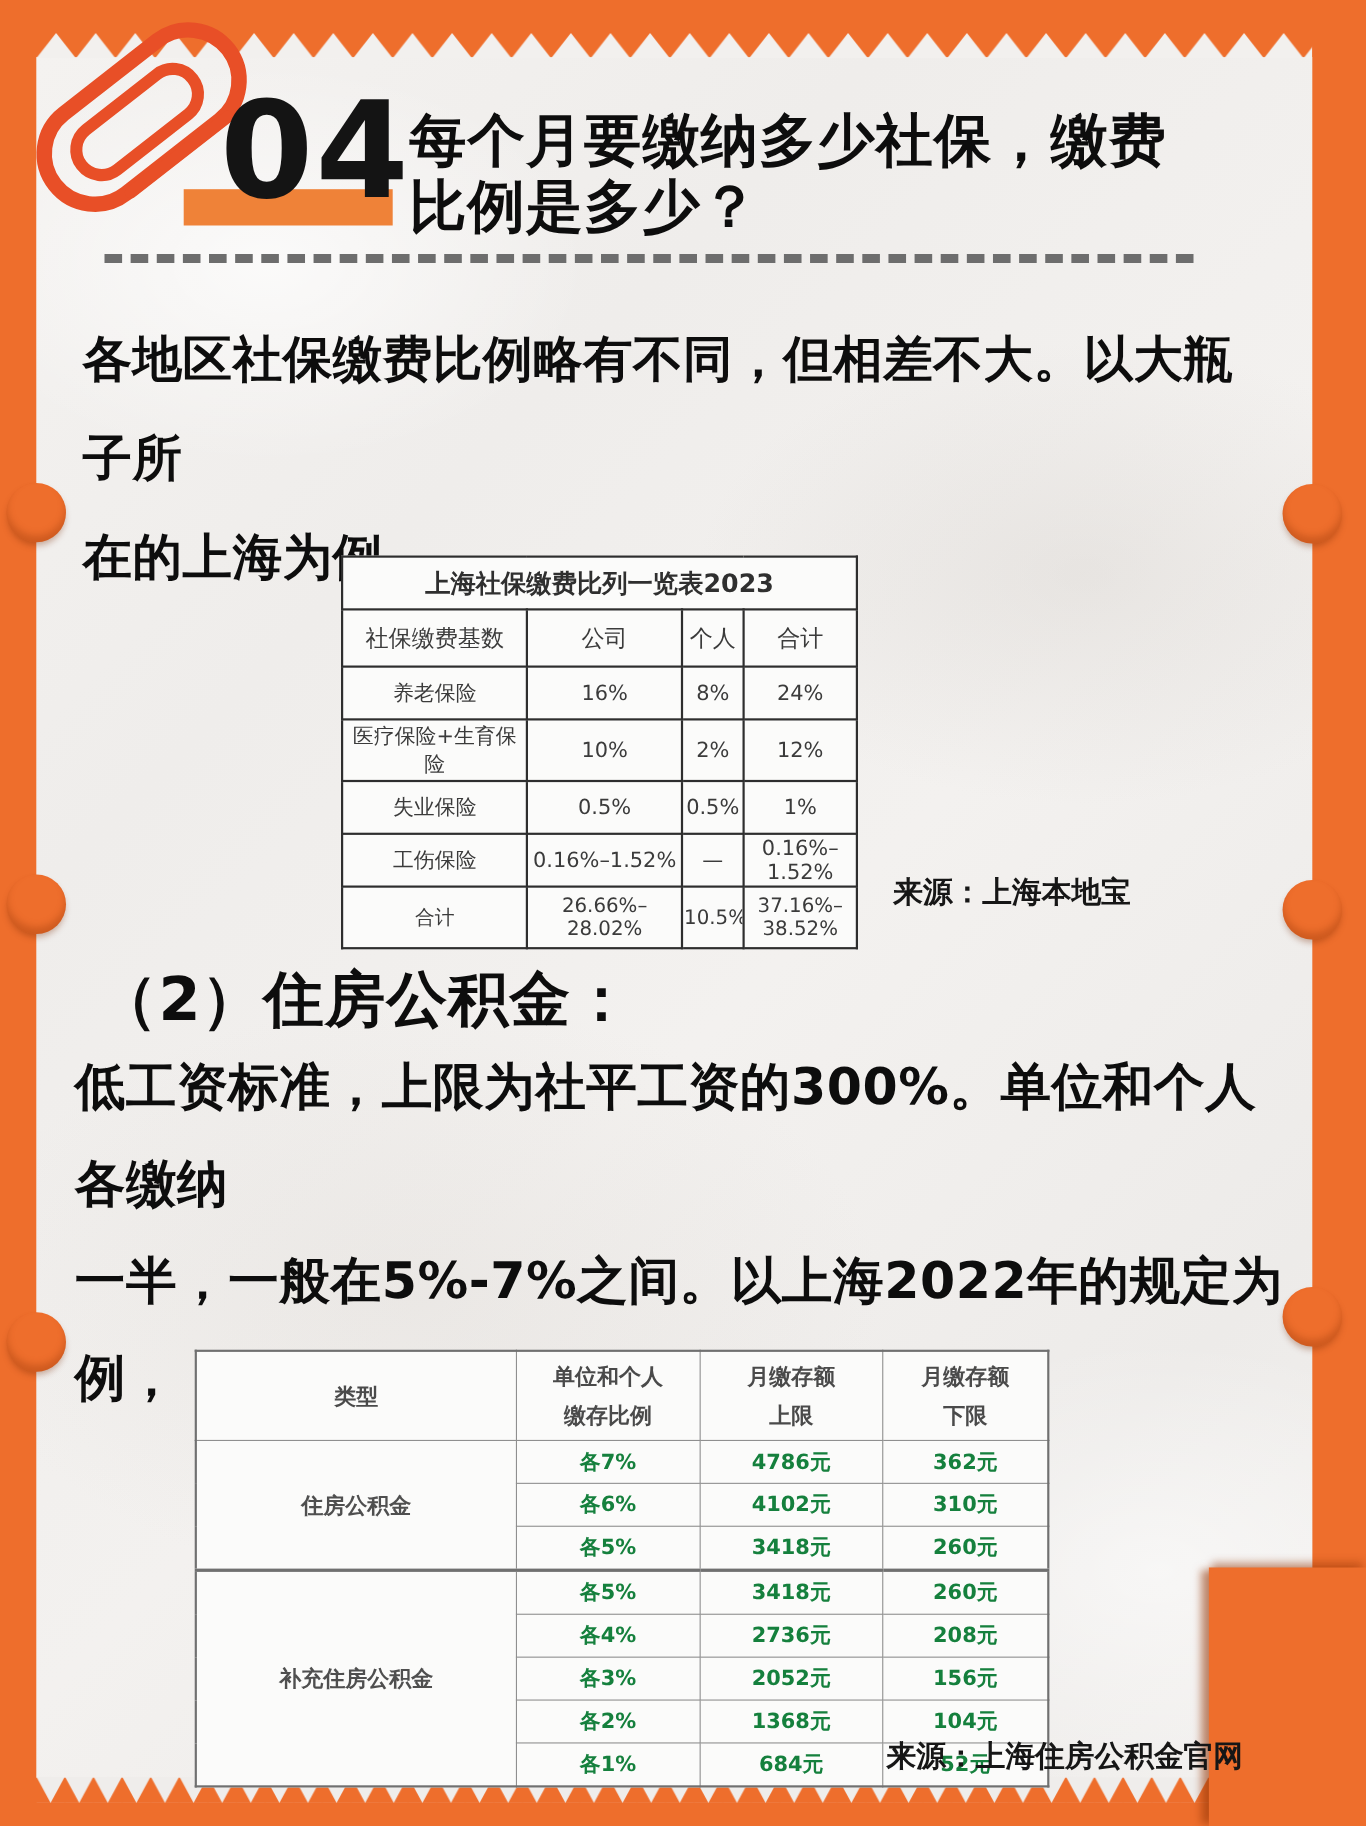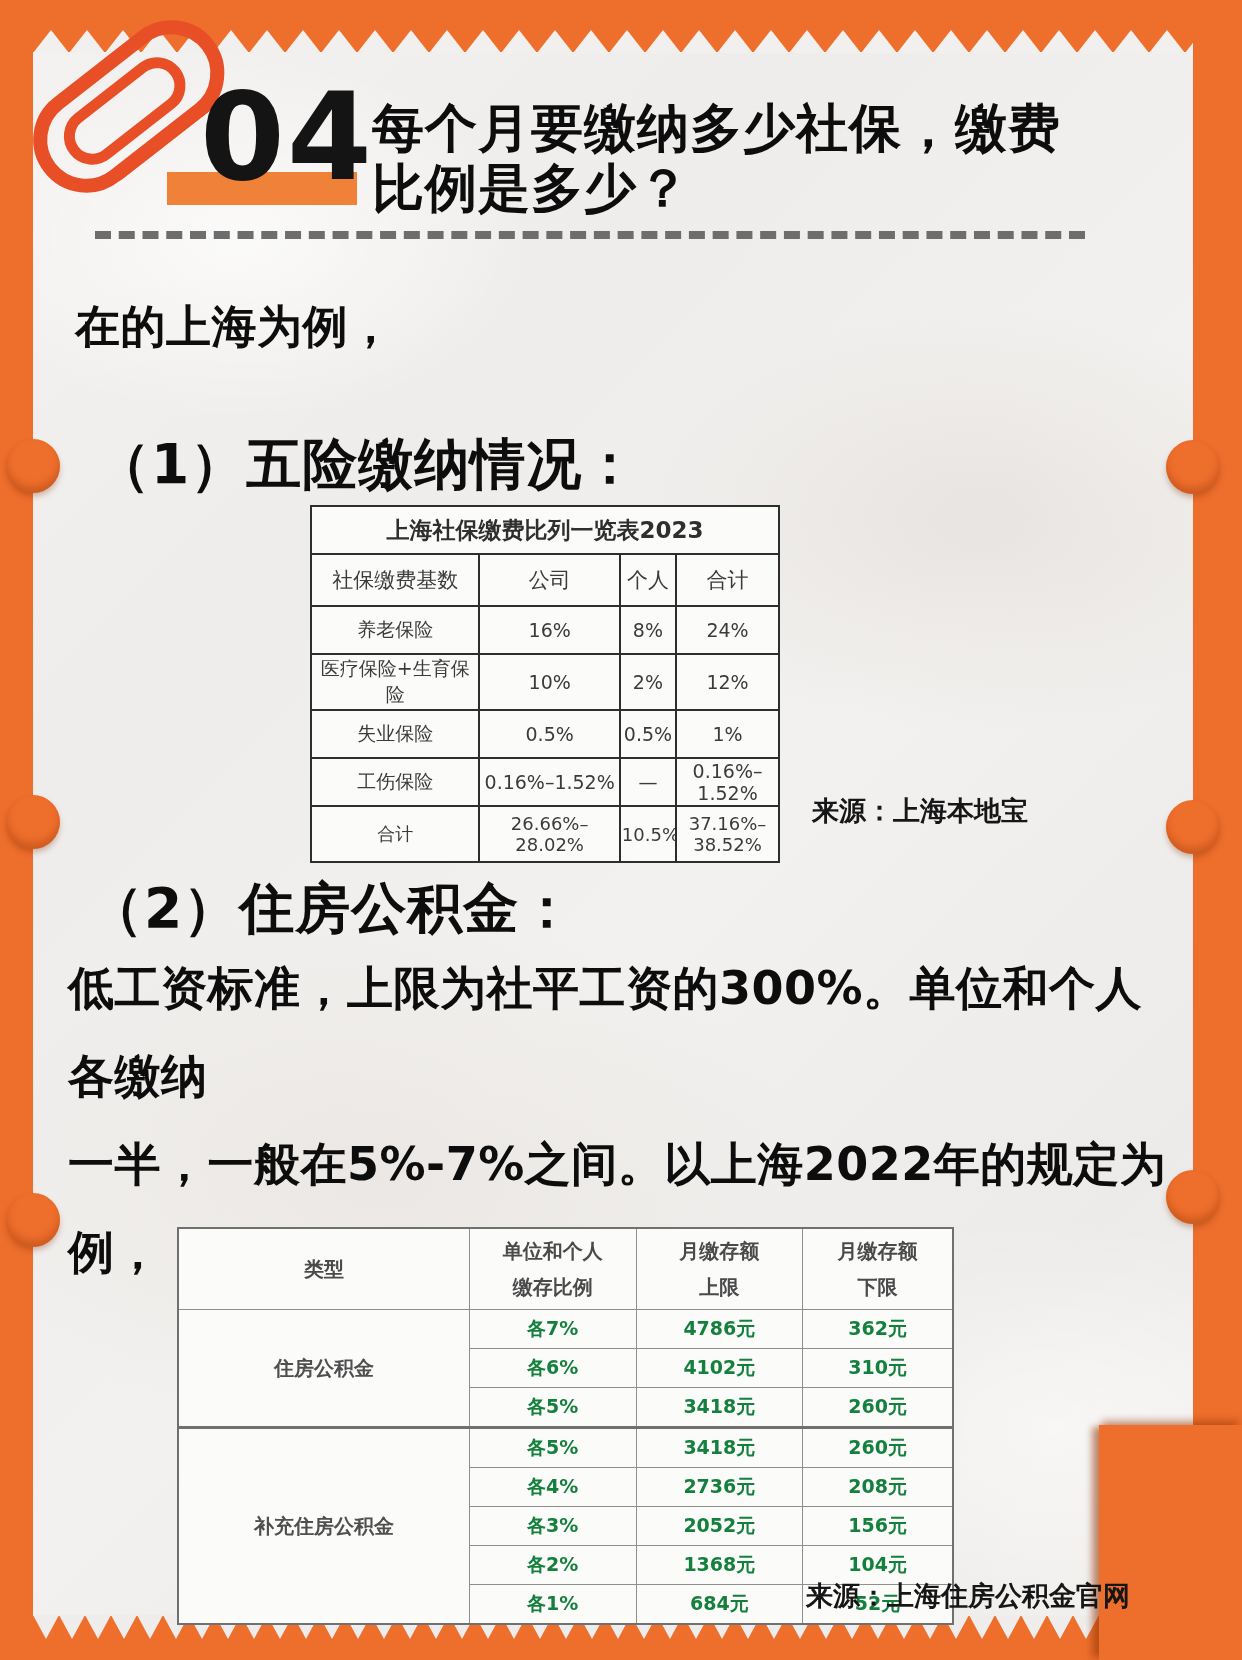--- a/index.html
+++ b/index.html
@@ -126,24 +126,24 @@
 
   <div class="accent-bar"></div>
   <div class="badge-number">04</div>
   <div class="page-title">
     <div>每个月要缴纳多少社保，缴费</div>
     <div>比例是多少？</div>
   </div>
   <div class="divider"></div>
 
   <div class="body-text intro">
+    <div>各地区社保缴费比例略有不同，但相差不大。以大瓶子所</div>
     <div>在的上海为例，</div>
   </div>
 
-  <div class="body-text h-section h1">（1）五险缴纳情况：</div>
 
   <div class="t1wrap">
     <table class="t1">
       <colgroup>
           <col style="width:36%">
           <col style="width:30%">
           <col style="width:12%">
           <col style="width:22%">
         </colgroup>
       <tbody>

